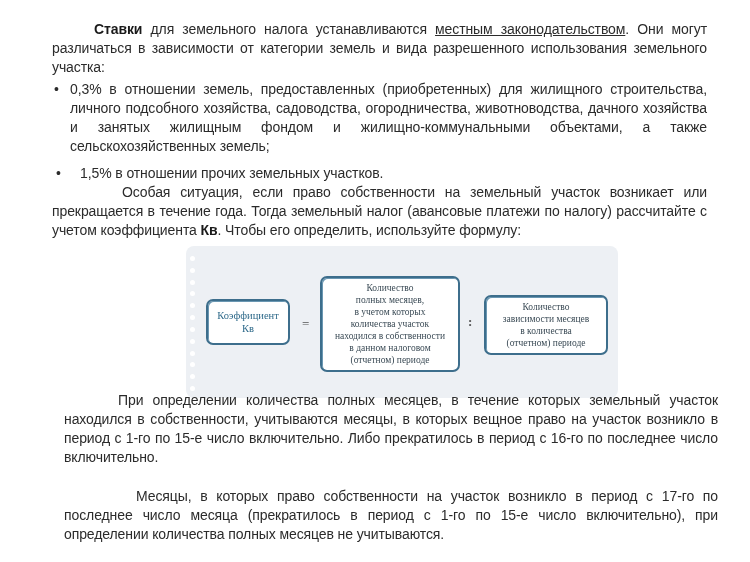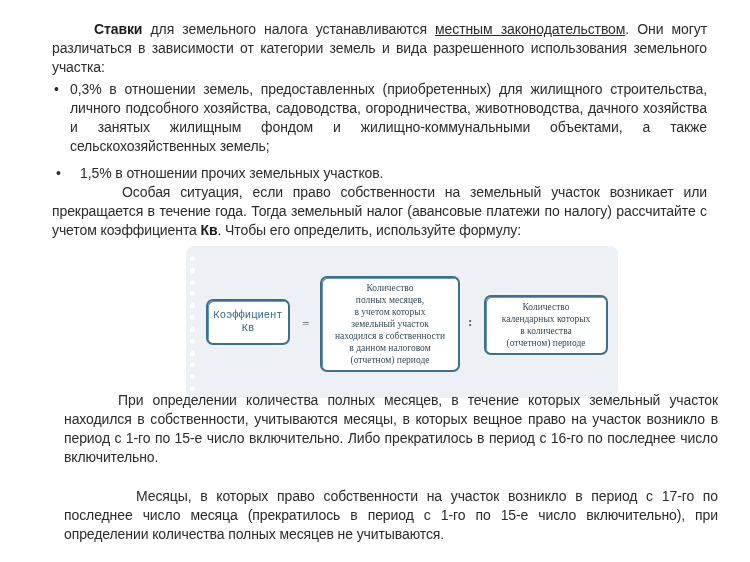--- a/index.html
+++ b/index.html
@@ -43,21 +43,21 @@
       position: absolute;
       border: 2px solid #3d6e8c;
       border-radius: 7px;
       background: #ffffff;
       font-family: "Liberation Serif", serif;
       color: #3a4a55;
       text-align: center;
       display: flex; align-items: center; justify-content: center;
       box-shadow: 1px 1px 0 #6a97b2 inset;
     }
-    .box1 { left: 20px; top: 53px; width: 80px; height: 42px; font-size: 10.5px; line-height: 13px; color: #2f6a8a; font-family: Liberation Mono, monospace; }
+    .box1 { left: 20px; top: 53px; width: 80px; height: 42px; font-size: 10.5px; line-height: 13px; color: #2f6a8a; }
     .box2 { left: 134px; top: 30px; width: 136px; height: 92px; font-size: 9.5px; line-height: 12px; }
     .box3 { left: 298px; top: 49px; width: 120px; height: 56px; font-size: 9.5px; line-height: 12px; }
     .op { position: absolute; font-family: "Liberation Serif", serif; font-size: 13px; color: #555; }
     .op-eq { left: 116px; top: 70px; }
     .op-div { left: 282px; top: 68px; font-weight: bold; }
     .box-lines span { display: block; }
 
     .p3 { left: 64px; top: 391px; width: 654px; text-indent: 54px; }
     .p4 { left: 64px; top: 487px; width: 654px; text-indent: 72px; }
   </style>
@@ -103,31 +103,31 @@
       <span>Коэффициент</span>
       <span>Кв</span>
     </div>
   </div>
   <div class="op op-eq">=</div>
   <div class="box box2">
     <div class="box-lines">
       <span>Количество</span>
       <span>полных месяцев,</span>
       <span>в учетом которых</span>
-      <span>земельный участок</span>
+      <span>количества участок</span>
       <span>находился в собственности</span>
       <span>в данном налоговом</span>
       <span>(отчетном) периоде</span>
     </div>
   </div>
   <div class="op op-div">:</div>
   <div class="box box3">
     <div class="box-lines">
       <span>Количество</span>
-      <span>календарных которых</span>
+      <span>зависимости месяцев</span>
       <span>в количества</span>
       <span>(отчетном) периоде</span>
     </div>
   </div>
 </div>
 
 <div class="text p3">При определении количества полных месяцев, в течение которых земельный участок находился в собственности, учитываются месяцы, в которых вещное право на участок возникло в период с 1-го по 15-е число включительно. Либо прекратилось в период с 16-го по последнее число включительно.</div>
 <div class="text p4">Месяцы, в которых право собственности на участок возникло в период с 17-го по последнее число месяца (прекратилось в период с 1-го по 15-е число включительно), при определении количества полных месяцев не учитываются.</div>
 
 </body></html>

